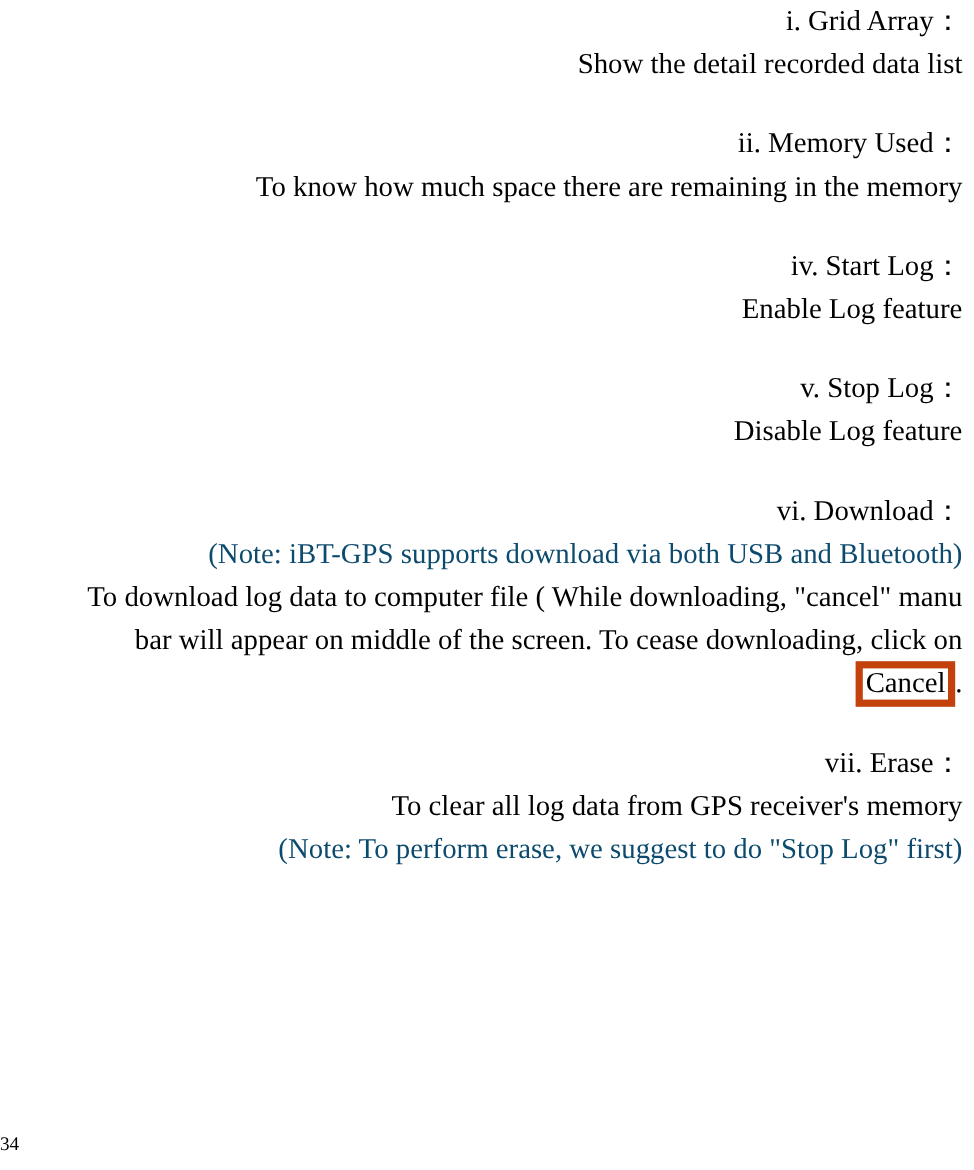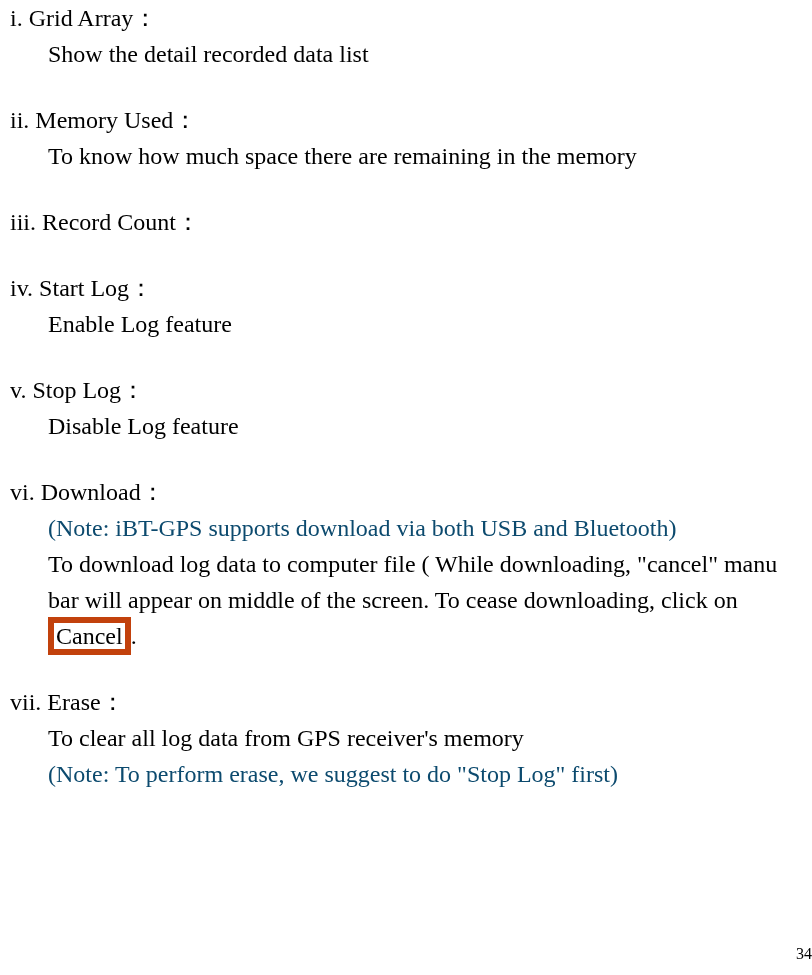--- a/index.html
+++ b/index.html
@@ -1,18 +1,19 @@
 <!DOCTYPE html>
 <html><head>
   <meta charset="utf-8">
   <style>
     * {
       margin: 0;
       padding: 0;
       box-sizing: border-box;
+      text-align: right;
     }
     body {
       width: 812px;
       height: 975px;
       background: #ffffff;
       font-family: "Times New Roman", Times, serif;
       font-size: 24px;
       color: #000000;
       padding: 0 10px;
       position: relative;
@@ -32,39 +33,38 @@
     }
     .boxed {
       border: 6px solid #c2410c;
       padding: 0 2px;
     }
     .page-number {
       position: absolute;
       bottom: 12px;
       left: 0;
       right: 0;
-      text-align: right;
+      text-align: left;
       font-size: 16px;
     }
   </style>
 </head>
 <body>
 
 <div class="section">
   <div class="section-title">i. Grid Array：</div>
   <div class="section-desc">Show the detail recorded data list</div>
 </div>
 
 <div class="section">
   <div class="section-title">ii. Memory Used：</div>
   <div class="section-desc">To know how much space there are remaining in the memory</div>
 </div>
 
 <div class="section">
-  <div class="section-title">iii. Record Count：</div>
 </div>
 
 <div class="section">
   <div class="section-title">iv. Start Log：</div>
   <div class="section-desc">Enable Log feature</div>
 </div>
 
 <div class="section">
   <div class="section-title">v. Stop Log：</div>
   <div class="section-desc">Disable Log feature</div>

